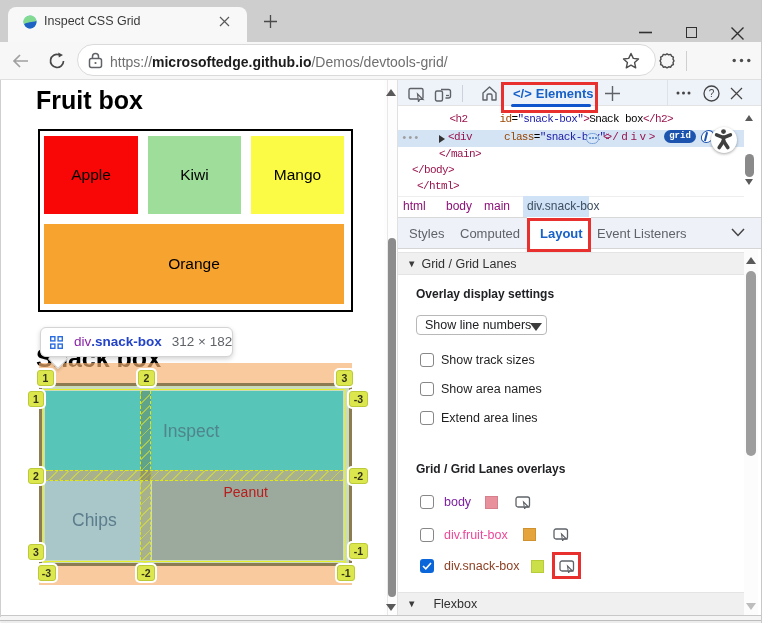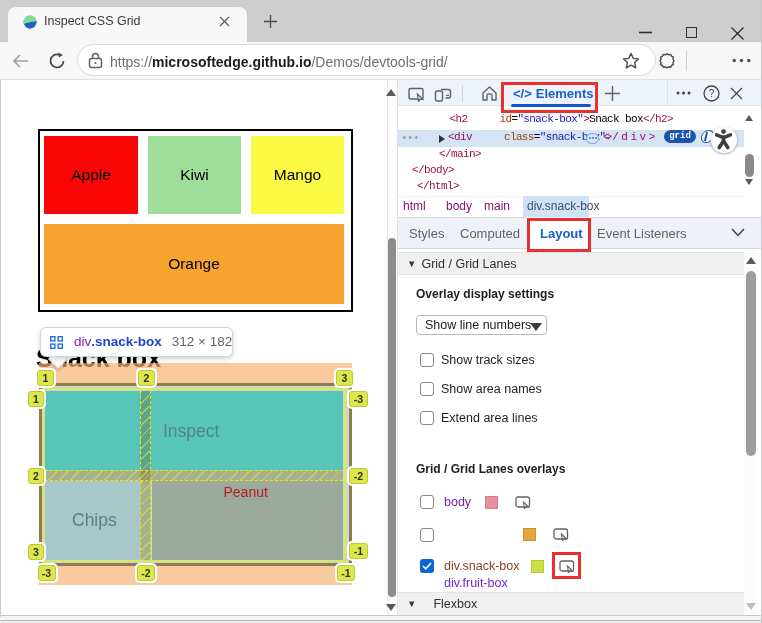--- a/index.html
+++ b/index.html
@@ -101,20 +101,21 @@
     <path d="M9 1.8 l1.7 1 2 -.4 .9 1.8 1.8 .9 -.4 2 1 1.7 -1 1.7 .4 2 -1.8 .9 -.9 1.8 -2 -.4 -1.7 1 -1.7 -1 -2 .4 -.9 -1.8 -1.8 -.9 .4 -2 -1 -1.7 1 -1.7 -.4 -2 1.8 -.9 .9 -1.8 2 .4 Z" fill="none" stroke="#4d4d4d" stroke-width="1.4" stroke-linejoin="round"></path>
   </svg>
   <div class="abs" style="left:686px;top:51px;width:1px;height:20px;background:#cfcfcf;"></div>
   <svg class="abs" style="left:732px;top:58px" width="19" height="5" viewBox="0 0 19 5">
     <circle cx="2.2" cy="2.5" r="1.7" fill="#4d4d4d"></circle>
       <circle cx="9.5" cy="2.5" r="1.7" fill="#4d4d4d"></circle>
       <circle cx="16.8" cy="2.5" r="1.7" fill="#4d4d4d"></circle>
   </svg>
 
   <div class="abs" id="page"></div>
+  <h2 class="pgh" style="left:36px;top:86px;">Fruit box</h2>
   <div class="abs" id="fruit"></div>
   <div class="fcell" style="left:44px;top:136px;width:94px;height:78px;background:#f90606;">Apple</div>
   <div class="fcell" style="left:148px;top:136px;width:93px;height:78px;background:#9fdd9b;">Kiwi</div>
   <div class="fcell" style="left:251px;top:136px;width:93px;height:78px;background:#fbfb45;text-align:center;">Mango</div>
   <div class="fcell" style="left:44px;top:224px;width:300px;height:80px;background:#f6a32f;">Orange</div>
 
   <h2 class="pgh" style="left:36px;top:344px;z-index:1;">Snack box</h2>
 
   <div class="abs" style="left:39px;top:363px;width:313px;height:20px;background:rgba(246,177,110,0.68);z-index:2;"></div>
   <div class="abs" style="left:39px;top:566px;width:313px;height:19px;background:rgba(246,177,110,0.68);z-index:2;"></div>
@@ -286,21 +287,21 @@
 
   <div class="cb" style="left:420px;top:495px;"></div>
   <div class="dtlabel" style="left:444px;top:495px;color:#7c1fa0;">body</div>
   <div class="abs" style="left:485px;top:495.5px;width:13px;height:13px;background:#e8909c;border:1px solid #d7808d;box-sizing:border-box;"></div>
   <svg class="abs" style="left:515px;top:496px" width="16" height="13" viewBox="0 0 16 13">
     <rect x="1" y="1" width="13.5" height="10" rx="2" fill="none" stroke="#5f6368" stroke-width="1.3"></rect>
     <path d="M8.5 6 L13.5 11 L10.7 10.7 L9.6 13 Z" fill="#fff" stroke="#5f6368" stroke-width="1.1"></path>
   </svg>
 
   <div class="cb" style="left:420px;top:527.5px;"></div>
-  <div class="dtlabel" style="left:444px;top:527.5px;color:#6d28d9;margin-top:48px;">div.fruit-box</div>
+  <div class="dtlabel" style="left:444px;top:527.5px;color:#ec4899;">div.fruit-box</div>
   <div class="abs" style="left:523px;top:528px;width:13px;height:13px;background:#e5a43c;border:1px solid #d0922f;box-sizing:border-box;"></div>
   <svg class="abs" style="left:553px;top:528px" width="16" height="13" viewBox="0 0 16 13">
     <rect x="1" y="1" width="13.5" height="10" rx="2" fill="none" stroke="#5f6368" stroke-width="1.3"></rect>
     <path d="M8.5 6 L13.5 11 L10.7 10.7 L9.6 13 Z" fill="#fff" stroke="#5f6368" stroke-width="1.1"></path>
   </svg>
 
   <div class="abs" style="left:420px;top:559px;width:14px;height:14px;background:#0b66da;border-radius:3px;"></div>
   <svg class="abs" style="left:422px;top:562px" width="10" height="8" viewBox="0 0 10 8">
     <path d="M1 4 L3.8 6.8 L9 1" stroke="#fff" stroke-width="1.6" fill="none"></path>
   </svg>

